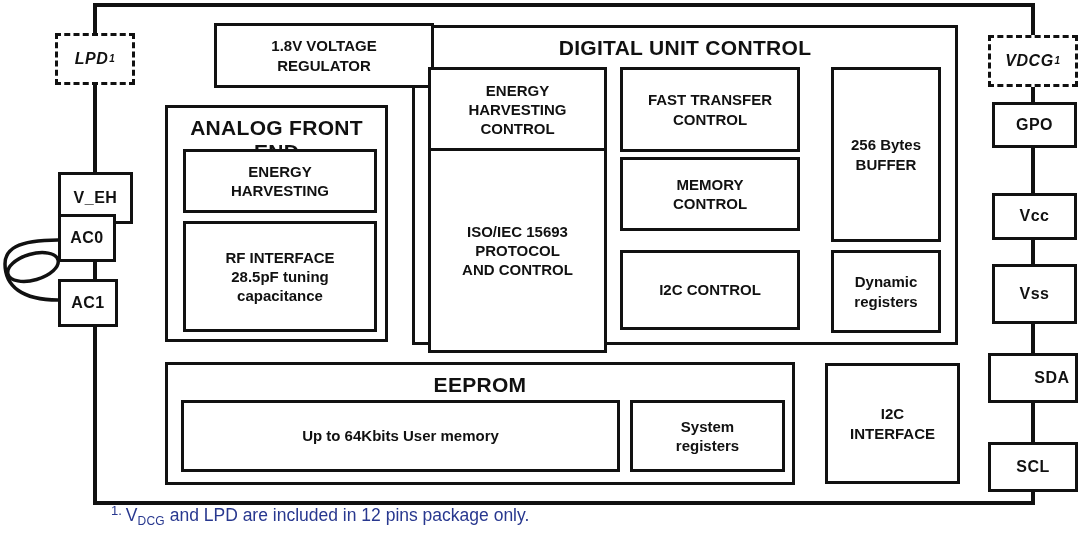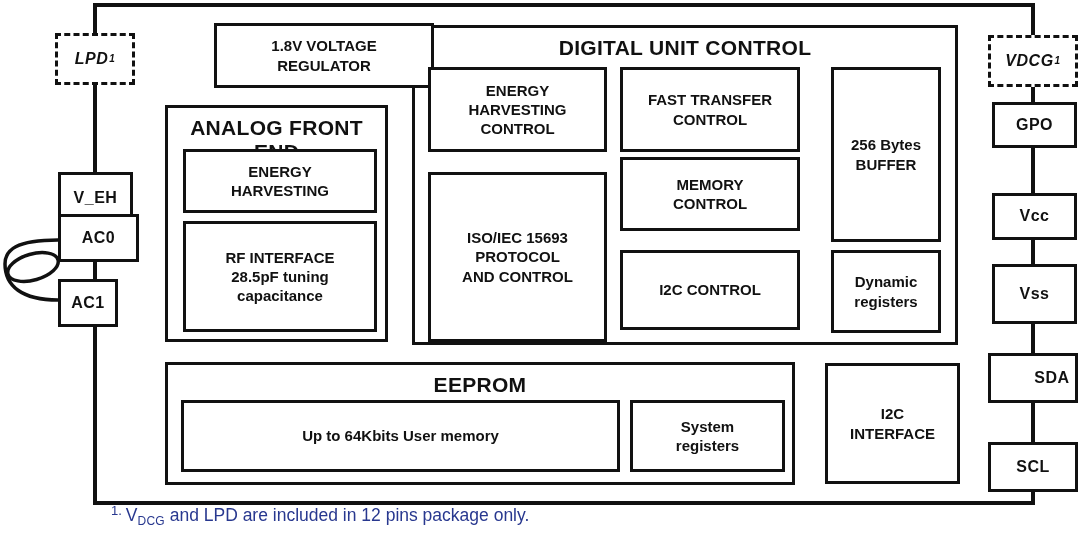--- a/index.html
+++ b/index.html
@@ -63,41 +63,41 @@
 28.5pF tuning
 capacitance</div>
 
   <div class="box" style="left:428px;top:67px;width:179px;height:85px;">ENERGY
 HARVESTING
 CONTROL</div>
   <div class="box" style="left:620px;top:67px;width:180px;height:85px;">FAST TRANSFER
 CONTROL</div>
   <div class="box" style="left:831px;top:67px;width:110px;height:175px;">256 Bytes
 BUFFER</div>
-  <div class="box" style="left:428px;top:172px;width:179px;height:170px;">ISO/IEC 15693
+  <div class="box" style="left:428px;top:148px;width:179px;height:205px;">ISO/IEC 15693
 PROTOCOL
 AND CONTROL</div>
   <div class="box" style="left:620px;top:157px;width:180px;height:74px;">MEMORY
 CONTROL</div>
   <div class="box" style="left:620px;top:250px;width:180px;height:80px;">I2C CONTROL</div>
   <div class="box" style="left:831px;top:250px;width:110px;height:83px;">Dynamic
 registers</div>
 
   <div class="box" style="left:181px;top:400px;width:439px;height:72px;">Up to 64Kbits User memory</div>
   <div class="box" style="left:630px;top:400px;width:155px;height:72px;">System
 registers</div>
 
   <div class="box" style="left:825px;top:363px;width:135px;height:121px;">I2C
 INTERFACE</div>
 
   <div class="box pin dashed it" style="left:55px;top:33px;width:80px;height:52px;">
     <span>LPD</span><sup>1</sup>
   </div>
   <div class="box pin" style="left:58px;top:148px;width:75px;height:52px;margin-top:24px;">V_EH</div>
-  <div class="box pin" style="left:58px;top:214px;width:81px;height:48px;">AC0</div>
+  <div class="box pin" style="left:58px;top:214px;width:58px;height:48px;">AC0</div>
   <div class="box pin" style="left:58px;top:279px;width:60px;height:48px;">AC1</div>
 
   <div class="box pin dashed it" style="left:988px;top:35px;width:90px;height:52px;">
     <span>VDCG</span><sup>1</sup>
   </div>
   <div class="box pin" style="left:992px;top:102px;width:85px;height:46px;">GPO</div>
   <div class="box pin" style="left:992px;top:193px;width:85px;height:47px;">Vcc</div>
   <div class="box pin" style="left:992px;top:264px;width:85px;height:60px;">Vss</div>
   <div class="box pin" style="left:988px;top:353px;width:90px;height:50px;padding-left:38px;">SDA</div>
   <div class="box pin" style="left:988px;top:418px;width:90px;height:50px;margin-top:24px;">SCL</div>

